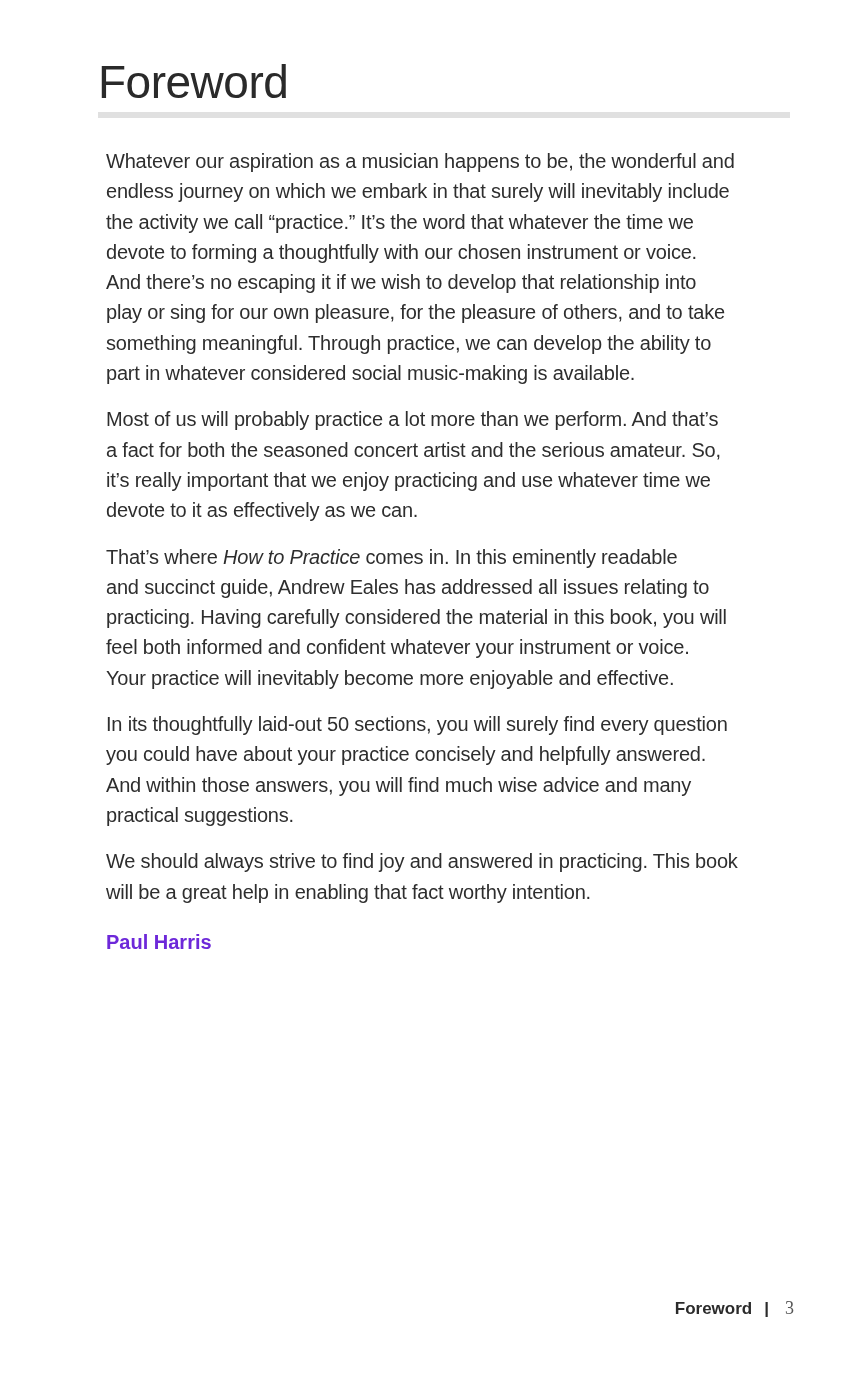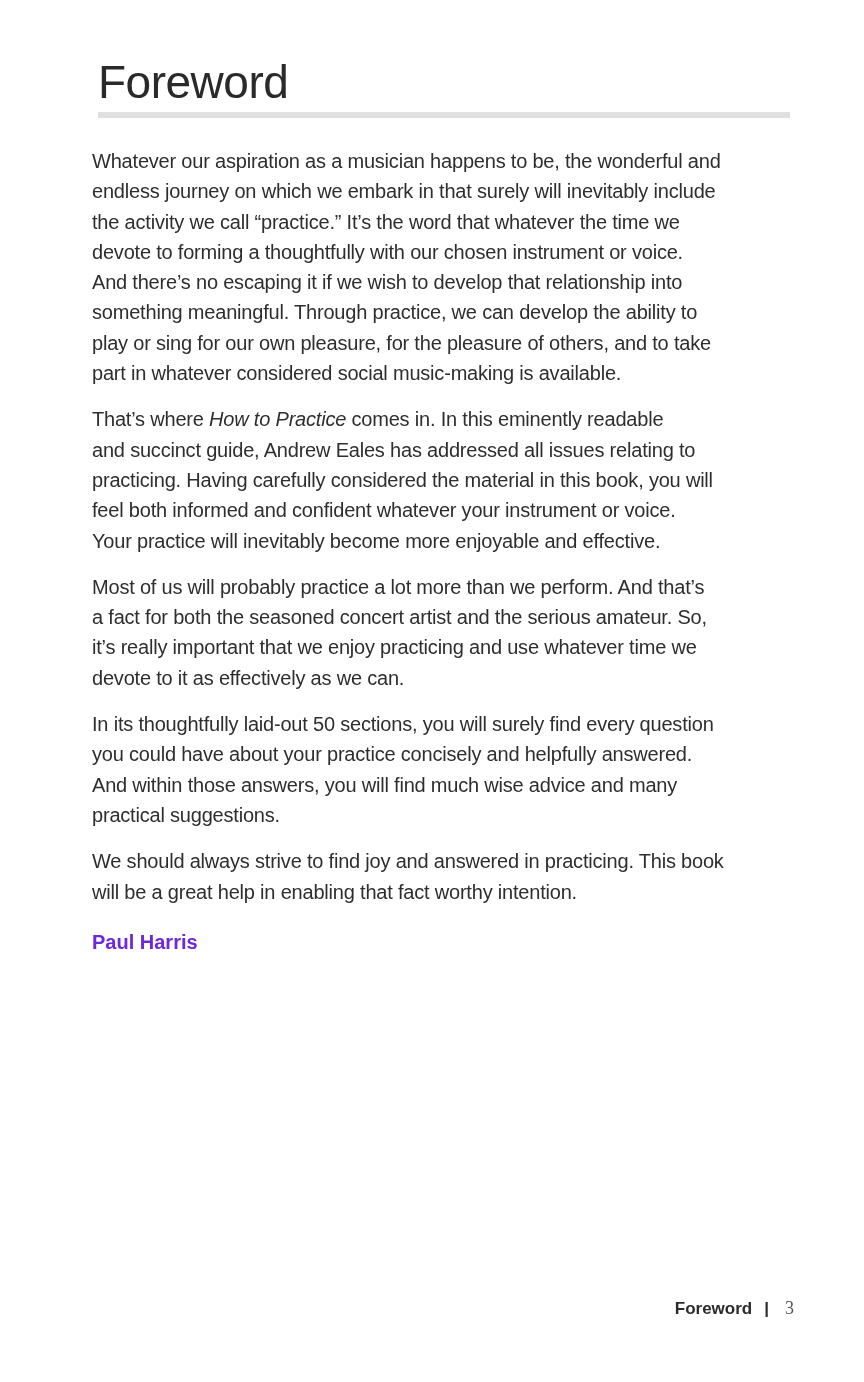--- a/index.html
+++ b/index.html
@@ -1,19 +1,19 @@
 <!DOCTYPE html>
 <html><head>
 <meta charset="utf-8">
 <style>
   html, body { margin:0; padding:0; background:#ffffff; }
   body { width:864px; height:1382px; position:relative; overflow:hidden; font-family:"Liberation Sans", sans-serif; color:#2b2b2b; }
   .title { position:absolute; left:98px; top:52px; font-size:46px; font-weight:300; color:#2a2a2a; letter-spacing:-0.5px; margin:0; line-height:60px; }
   .rule { position:absolute; left:98px; top:112px; width:692px; height:6px; background:#e0e0e0; }
-  .body { position:absolute; left:92px; top:146px; width:700px; }
+  .body { position:absolute; left:106px; top:146px; width:700px; }
   .para { margin:0 0 16px 0; font-size:20px; line-height:30.3px; color:#2e2e2e; letter-spacing:-0.2px; }
   .line { display:block; white-space:nowrap; }
   .author { margin:24px 0 0 0; font-size:20px; font-weight:bold; color:#6d28d9; }
   .footer { position:absolute; right:70px; top:1298px; font-size:17px; display:flex; align-items:center; }
   .footer-label { font-weight:bold; color:#2b2b2b; }
   .footer-sep { font-weight:bold; margin:0 16px 0 12px; color:#2b2b2b; }
   .footer-num { color:#555; font-family:"Liberation Serif", serif; font-size:18px; }
   em { font-style:italic; }
 </style>
 </head>
@@ -22,36 +22,36 @@
 <h1 class="title">Foreword</h1>
 <div class="rule"></div>
 
 <div class="body">
   <p class="para">
     <span class="line">Whatever our aspiration as a musician happens to be, the wonderful and</span>
     <span class="line">endless journey on which we embark in that surely will inevitably include</span>
     <span class="line">the activity we call “practice.” It’s the word that whatever the time we</span>
     <span class="line">devote to forming a thoughtfully with our chosen instrument or voice.</span>
     <span class="line">And there’s no escaping it if we wish to develop that relationship into</span>
+    <span class="line">play or sing for our own pleasure, for the pleasure of others, and to take</span>
     <span class="line">something meaningful.  Through practice, we can develop the ability to</span>
-    <span class="line">play or sing for our own pleasure, for the pleasure of others, and to take</span>
     <span class="line">part in whatever considered social music-making is available.</span>
+  </p>
+  <p class="para">
+    <span class="line">Most of us will probably practice a lot more than we perform. And that’s</span>
+    <span class="line">a fact for both the seasoned concert artist and the serious amateur. So,</span>
+    <span class="line">it’s really important that we enjoy practicing and use whatever time we</span>
+    <span class="line">devote to it as effectively as we can.</span>
   </p>
   <p class="para">
     <span class="line"><span>That’s where </span><em>How to Practice</em><span> comes in. In this eminently readable</span></span>
     <span class="line">and succinct guide, Andrew Eales has addressed all issues relating to</span>
     <span class="line">practicing. Having carefully considered the material in this book, you will</span>
     <span class="line">feel both informed and confident whatever your instrument or voice.</span>
     <span class="line">Your practice will inevitably become more enjoyable and effective.</span>
-  </p>
-  <p class="para">
-    <span class="line">Most of us will probably practice a lot more than we perform. And that’s</span>
-    <span class="line">a fact for both the seasoned concert artist and the serious amateur. So,</span>
-    <span class="line">it’s really important that we enjoy practicing and use whatever time we</span>
-    <span class="line">devote to it as effectively as we can.</span>
   </p>
   <p class="para">
     <span class="line">In its thoughtfully laid-out 50 sections, you will surely find every question</span>
     <span class="line">you could have about your practice concisely and helpfully answered.</span>
     <span class="line">And within those answers, you will find much wise advice and many</span>
     <span class="line">practical suggestions.</span>
   </p>
   <p class="para">
     <span class="line">We should always strive to find joy and answered in practicing. This book</span>
     <span class="line">will be a great help in enabling that fact worthy intention.</span>

